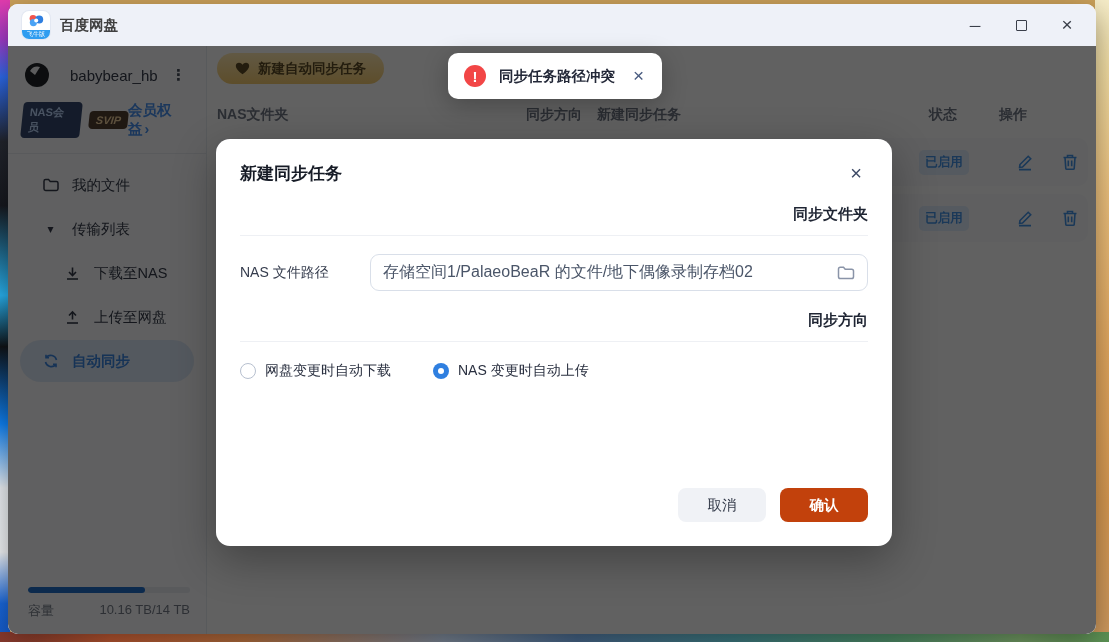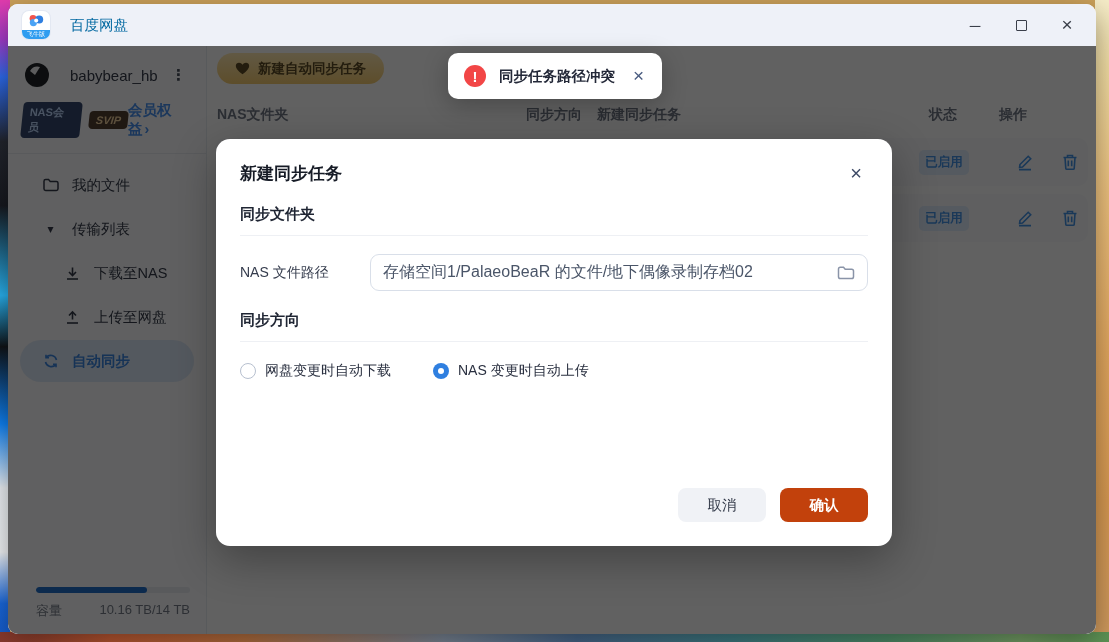--- a/index.html
+++ b/index.html
@@ -17,21 +17,21 @@
   .window { position:absolute; left:8px; top:4px; right:13px; bottom:8px; z-index:1;
     background:#fff; border-radius:10px; overflow:hidden;
     box-shadow:0 10px 30px rgba(0,0,0,.4); }
 
   
   .titlebar { height:42px; background:#eef1f8; display:flex; align-items:center; padding:0 10px 0 14px; }
   .logo { width:28px; height:28px; border-radius:7px; background:#fff; overflow:hidden;
     display:flex; flex-direction:column; box-shadow:0 0 0 1px #e3e8f2; }
   .logo .logo-cloud { flex:1; display:flex; align-items:center; justify-content:center; }
   .logo .logo-band { height:9px; background:#2f9df0; color:#fff; font-size:6px; line-height:9px; text-align:center; letter-spacing:0; }
-  .app-title { font-size:14.5px; font-weight:normal; color:#0369a1; margin-left:20px; }
+  .app-title { font-size:14.5px; font-weight:bold; color:#404040; margin-left:10px; }
   .win-controls { margin-left:auto; display:flex; align-items:center; gap:8px; }
   .win-btn { width:38px; height:30px; display:flex; align-items:center; justify-content:center;
     color:#3a3f4a; font-size:15px; cursor:default; }
   .win-btn .sq { width:11px; height:11px; border:1.4px solid #3a3f4a; border-radius:1px; }
   .win-btn.close-btn { font-size:19px; }
 
   
   .app-body { position:relative; height:calc(100% - 42px); display:flex; }
 
   .sidebar { width:199px; background:#fbfcfe; border-right:1px solid #e7eaf1;
@@ -49,21 +49,21 @@
 
   .menu { padding:10px 12px 0 12px; }
   .menu-item { height:42px; margin-bottom:2px; display:flex; align-items:center;
     padding-left:22px; border-radius:21px; font-size:14.5px; color:#2b3140; cursor:default; }
   .menu-item .mi-icon { width:17px; display:flex; justify-content:center; margin-right:13px; color:#2b3140; }
   .menu-item.sub { padding-left:44px; }
   .menu-item.active { background:#dce8f8; color:#2f7fe0; font-weight:bold; }
   .menu-item.active .mi-icon { color:#2f7fe0; }
   .caret { font-size:12px; color:#2b3140; }
 
-  .storage { margin-top:auto; padding:0 16px 14px 28px; }
+  .storage { margin-top:auto; padding:0 16px 14px 20px; }
   .progress-track { height:6px; border-radius:3px; background:#e8ebf0; overflow:hidden; }
   .progress-fill { height:100%; border-radius:3px; background:#1467c8; width:0; }
   .storage-row { display:flex; justify-content:space-between; margin-top:9px;
     font-size:13px; color:#6f7683; }
 
   
   .main { flex:1; position:relative; background:#ffffff; }
   .new-task-btn { position:absolute; left:10px; top:7px; height:31px; border-radius:16px;
     background:linear-gradient(180deg,#ffe7ae,#f3c869); color:#53421a; border:none;
     display:flex; align-items:center; gap:8px; padding:0 18px; font-size:13.5px; font-weight:bold; }
@@ -89,21 +89,21 @@
   .toast-text { font-size:14.5px; font-weight:bold; color:#232838; margin:0 16px 0 13px; }
   .toast-close { color:#4a5c80; font-size:19px; padding:0 2px; cursor:default; }
 
   
   .modal { position:absolute; left:208px; top:135px; width:676px; height:407px; z-index:20;
     background:#fff; border-radius:14px; box-shadow:0 14px 44px rgba(0,0,0,.32);
     padding:22px 24px 24px 24px; display:flex; flex-direction:column; }
   .modal-head { display:flex; align-items:center; justify-content:space-between; }
   .modal-title { font-size:17px; font-weight:bold; color:#161b26; }
   .modal-close { color:#3d4a66; font-size:20px; line-height:1; padding:2px 6px; cursor:default; }
-  .section-title { font-size:15px; font-weight:bold; color:#1f2533; margin-top:20px; }
+  .section-title { font-size:15px; font-weight:bold; color:#1f2533; margin-top:20px;text-align:right; }
   .hr { border:none; border-top:1px solid #eef0f4; margin-top:11px; }
   .field-row { display:flex; align-items:center; margin-top:16px; }
   .field-row.first { margin-top:18px; }
   .field-label { width:130px; font-size:14px; color:#353c4d; flex:none; }
   .field-box { flex:1; height:37px; border:1px solid #d9dfe9; border-radius:9px;
     display:flex; align-items:center; padding:0 12px; }
   .field-input { flex:1; border:none; outline:none; font-size:16px; color:#4a5568;
     font-family:"Liberation Sans","DejaVu Sans",sans-serif; background:transparent; }
   .folder-btn { width:18px; height:18px; color:#8a94a8; flex:none; margin-left:10px; }
   .radio-row { display:flex; align-items:center; margin-top:20px; gap:42px; }

